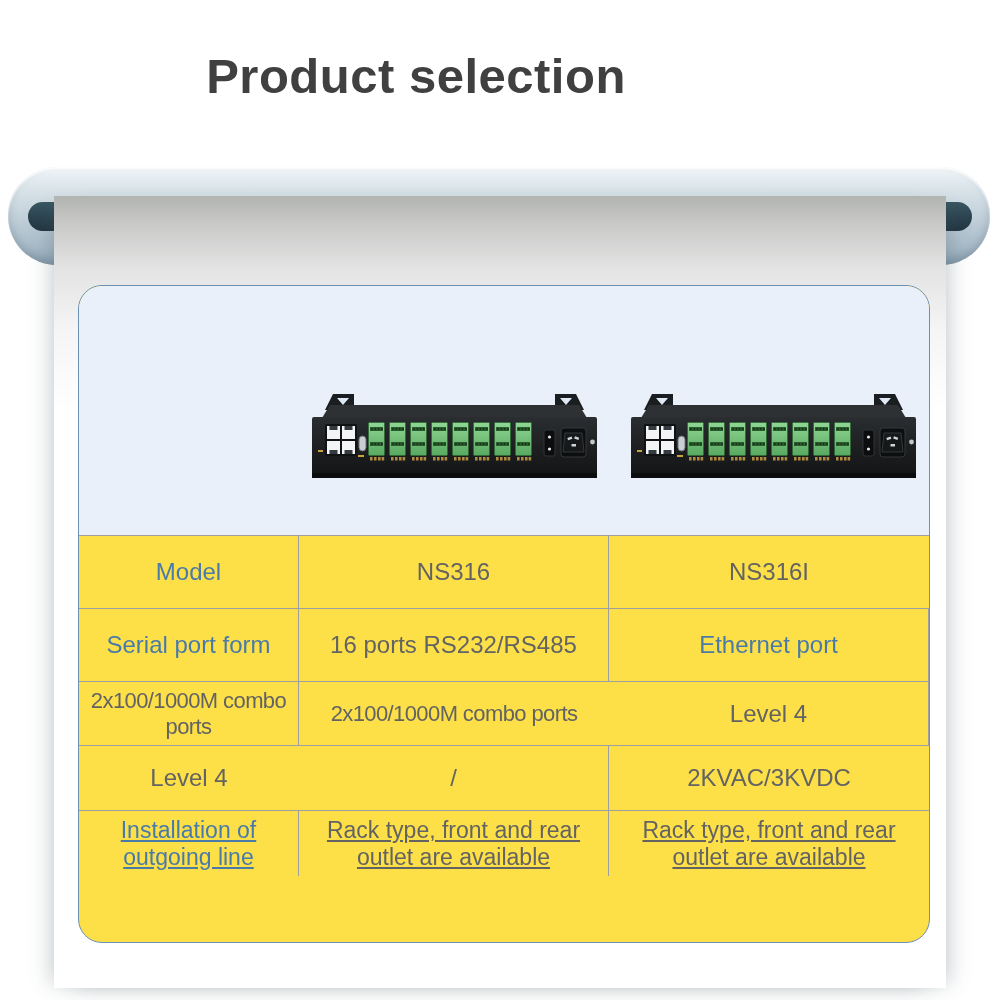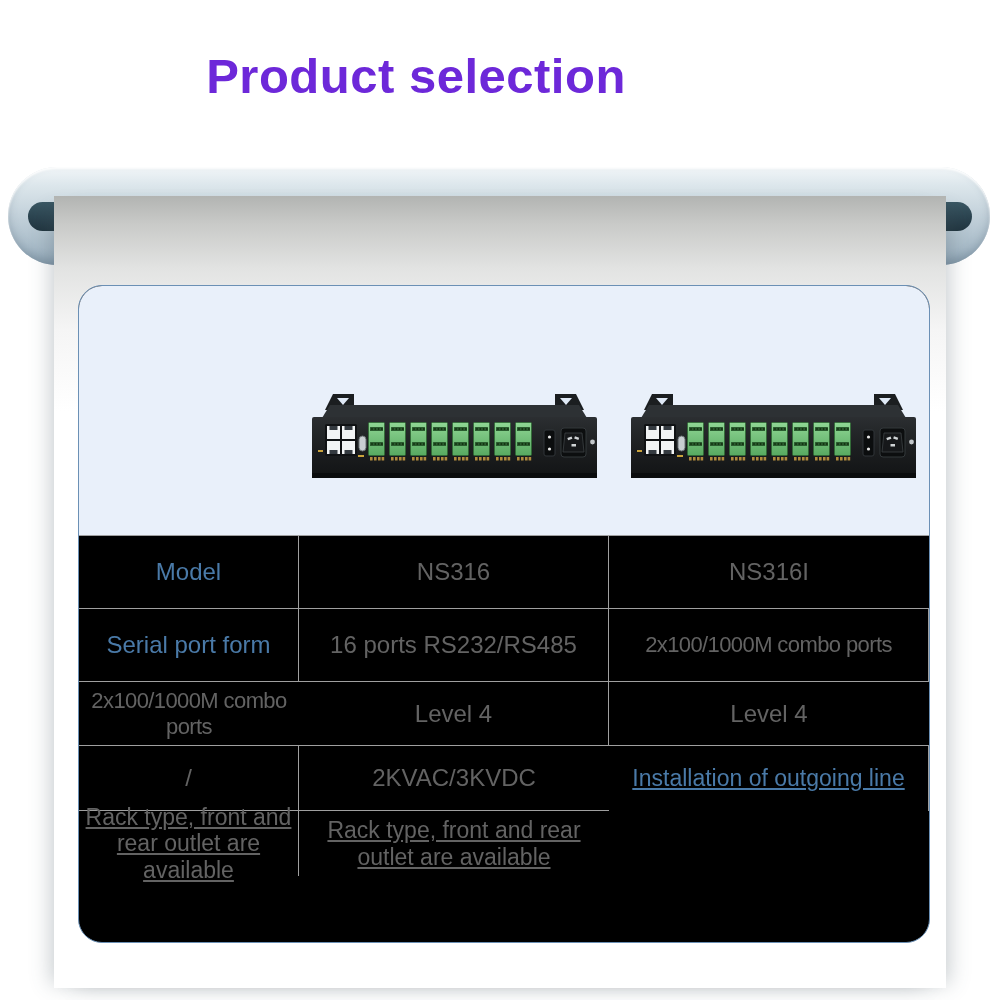--- a/index.html
+++ b/index.html
@@ -3,21 +3,21 @@
 <meta charset="utf-8">
 <style>
   html,body{margin:0;padding:0;background:#ffffff;}
   .stage{
     position:relative;width:1000px;height:1000px;overflow:hidden;background:#ffffff;
     font-family:"Liberation Sans", sans-serif;
   }
   
   .page-title{
     position:absolute;top:48px;left:0;width:832px;
-    text-align:center;font-size:49px;font-weight:700;color:#6d28d9;letter-spacing:0.5px;
+    text-align:center;font-size:49px;font-weight:700;color:#404040;letter-spacing:0.5px;
   }
   
   .scroll-pill{
     position:absolute;left:8px;top:167px;width:982px;height:98px;border-radius:49px;
     background:linear-gradient(180deg,#f2f6f8 0%,#dde7ec 18%,#c4d2db 48%,#a9bcc9 82%,#93a9b9 100%);
     box-shadow:inset 0 2px 2px rgba(255,255,255,.9), inset 0 -4px 8px rgba(90,110,125,.35);
     z-index:1;
   }
   .roll-end{
     position:absolute;top:167px;width:98px;height:98px;border-radius:50%;z-index:1;
@@ -34,21 +34,21 @@
   
   .paper{
     position:absolute;left:54px;top:196px;width:892px;height:792px;z-index:3;
     background:linear-gradient(180deg,#b2b4b2 0px,#c9cac8 28px,#e2e3e2 72px,#f5f5f5 134px,#ffffff 215px);
     box-shadow:-13px 6px 20px -10px rgba(70,85,95,.30), 13px 6px 20px -10px rgba(70,85,95,.30);
   }
   
   .card{
     position:absolute;left:78px;top:285px;width:852px;height:658px;z-index:4;
     box-sizing:border-box;border:1.5px solid #6b90b5;border-radius:24px;
-    background:#000000;overflow:hidden;display:flex;flex-direction:column;
+    background:#fde047;overflow:hidden;display:flex;flex-direction:column;
   }
   .hero{
     position:relative;height:249px;flex:0 0 249px;background:#e9f0fa;border-bottom:1px solid #9f9f9f;
   }
   .device{position:absolute;top:106px;width:285px;height:90px;}
   .device.d1{left:233px;}
   .device.d2{left:552px;}
   
   .spec-table{
     flex:1 1 auto;display:grid;
@@ -172,20 +172,21 @@
 
     <div class="spec-table">
 
       <div class="cell label">Model</div>
       <div class="cell">NS316</div>
       <div class="cell last-col">NS316I</div>
 
       <div class="cell label">Serial port form</div>
       <div class="cell">16 ports RS232/RS485</div>
 
+      <div class="cell label">Ethernet port</div>
       <div class="cell cond">2x100/1000M combo ports</div>
       <div class="cell cond last-col">2x100/1000M combo ports</div>
 
       <div class="cell">Level 4</div>
       <div class="cell last-col">Level 4</div>
 
       <div class="cell">/</div>
       <div class="cell last-col">2KVAC/3KVDC</div>
 
       <div class="cell label last-row small">Installation of outgoing line</div>

